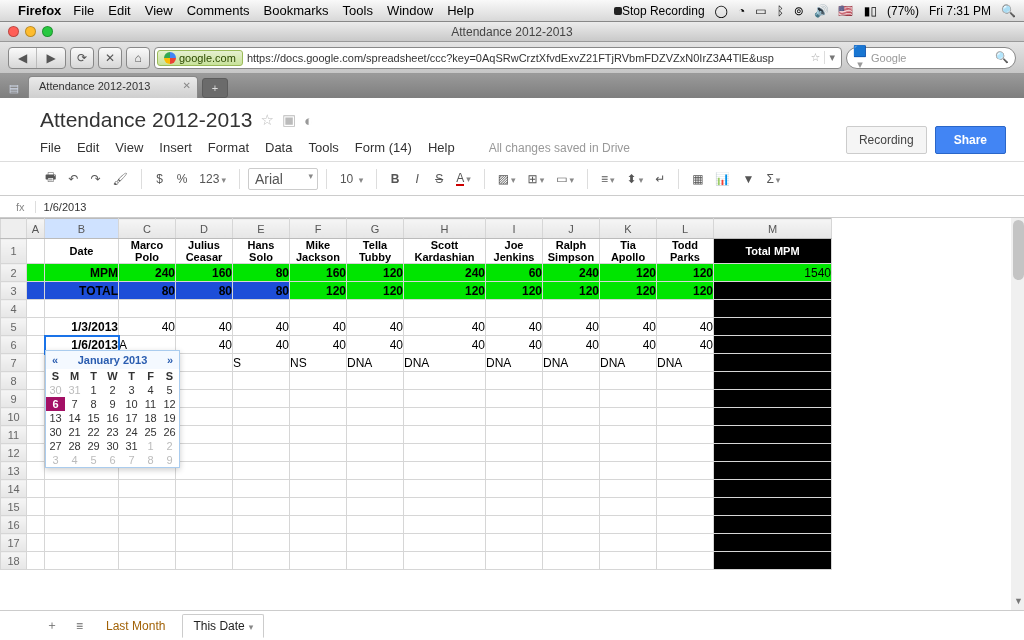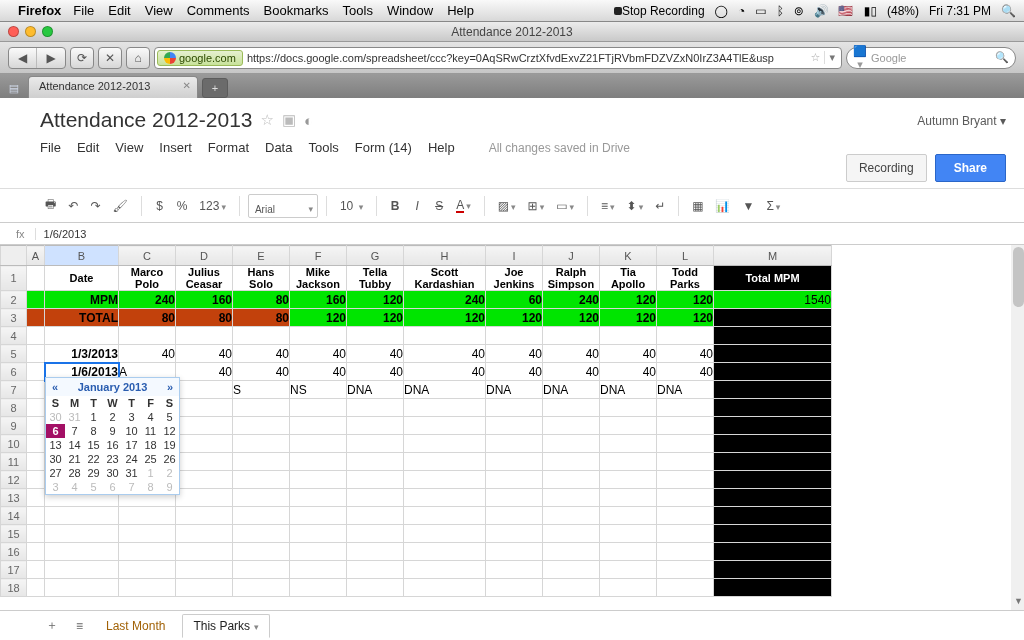--- a/index.html
+++ b/index.html
@@ -53,21 +53,21 @@
 .docs-menubar .status{ margin-left:18px; color:#999; font-size:12px;text-align:right;}
 .docs-buttons{display:flex; gap:8px; align-items:flex-start; margin-top:18px;}
 .btn-comment{background:#f5f5f5; border:1px solid #ccc; border-radius:2px; padding:6px 12px; font-size:12px; color:#444;}
 .btn-share{background:#4285f4; border:1px solid #2a66c8; border-radius:2px; padding:6px 18px; font-size:12px; color:#fff; font-weight:bold;}
 
 .tb-divider{height:1px; background:#ddd; margin:6px 0 0;}
 .toolbar{ height:34px; border-bottom:1px solid #ccc; display:flex; align-items:center; padding:0 12px 0 40px; gap:2px; color:#555; font-size:12px;}
 .toolbar .sep{width:1px; height:20px; background:#ddd; margin:0 6px;}
 .toolbar .tbtn{padding:4px 5px; min-width:20px; text-align:center; border-radius:2px; cursor:default;}
 .toolbar .dd-small{font-size:9px; color:#888; margin-left:2px;}
-.toolbar .font-name{min-width:70px; border:1px solid #ccc; padding:9px 18px 2px 6px; border-radius:2px; position:relative; font-size:10px;}
+.toolbar .font-name{min-width:70px; border:1px solid #ccc; padding:2px 18px 2px 6px; border-radius:2px; position:relative; font-size:14px;}
 .toolbar .font-name::after{content:"▾"; position:absolute; right:4px; color:#888; font-size:9px;}
 .tb-underline-r{border-bottom:2px solid #c00; padding-bottom:0; line-height:12px; display:inline-block;}
 
 .fx-bar{height:22px; border-bottom:1px solid #ccc; display:flex; align-items:center; font-size:11px; color:#555;}
 .fx-bar .fx{padding:0 10px 0 16px; color:#888; border-right:1px solid #ddd;}
 .fx-bar .val{padding:0 8px; color:#333;}
 
 
 .grid-wrap{flex:1; overflow:auto; position:relative; font-size:12px;}
 .grid{border-collapse:collapse; table-layout:fixed;}
@@ -79,21 +79,21 @@
 .colA{width:18px;} .colB{width:74px;} .colC,.colD,.colE,.colF,.colG,.colH,.colI,.colJ,.colK,.colL{width:57px;}
 .colH{width:82px;} .colM{width:118px;}
 
 .hdr{font-weight:bold; text-align:center; font-size:11px; padding:1px 2px;}
 .numcell{text-align:right; padding-right:4px;}
 .txtcell{text-align:left; padding-left:4px;}
 .bold{font-weight:bold;text-align:right;}
 
 .row-green td{background:#00e500;}
 .row-green .rownum{background:linear-gradient(#f5f5f5,#e6e6e6);}
-.row-yellow td{background:#c2410c;}
+.row-yellow td{background:#1d4ed8;}
 .row-yellow .rownum{background:linear-gradient(#f5f5f5,#e6e6e6);}
 .row-yellow .yg{background:#00e500;}
 .blk{background:#000 !important; color:#fff;}
 .blk.hdr{color:#fff;}
 td.blkcell{background:#000;}
 .total-green{background:#00e500; color:#000; text-align:right; padding-right:4px; font-weight:normal;}
 
 .selcell{outline:2px solid #1a73e8; outline-offset:-1px;}
 thead th.selcol{ background:#cfe2ff;}
 
@@ -138,21 +138,21 @@
         <span>Stop Recording</span>
       </span>
     <span>◯</span>
     <span>◔</span>
     <span>▭</span>
     <span>ᛒ</span>
     <span>⊚</span>
     <span>🔊</span>
     <span>🇺🇸</span>
     <span>▮▯</span>
-    <span>(48%)</span>
+    <span>(77%)</span>
     <span>Fri 7:31 PM</span>
     <span>🔍</span>
   </div>
 </div>
 
 <div class="window-titlebar">
   <div class="traffic">
     <span class="tl-red"></span>
     <span class="tl-yel"></span>
     <span class="tl-grn"></span>
@@ -209,21 +209,20 @@
         <span>Insert</span>
         <span>Format</span>
         <span>Data</span>
         <span>Tools</span>
         <span>Form (14)</span>
         <span>Help</span>
         <span class="status">All changes saved in Drive</span>
       </div>
     </div>
     <div>
-      <div class="user-row"><span>Autumn Bryant</span> <span>▾</span></div>
       <div class="docs-buttons">
         <button class="btn-comment">Recording</button>
         <button class="btn-share">Share</button>
       </div>
     </div>
   </div>
   <div class="tb-divider"></div>
 
   <div class="toolbar">
     <span class="tbtn">🖶</span>
@@ -670,15 +669,15 @@
       <div class="arrow top">▲</div>
       <div class="thumb"></div>
       <div class="arrow bot">▼</div>
     </div>
   </div>
 
   <div class="sheetbar">
     <span class="sb-btn">＋</span>
     <span class="sb-btn">≡</span>
     <span class="sheet-tab"><span>Last Month</span></span>
-    <span class="sheet-tab active"><span>This Parks</span><span class="dd">▾</span></span>
+    <span class="sheet-tab active"><span>This Date</span><span class="dd">▾</span></span>
   </div>
 </div>
 
 </body></html>

